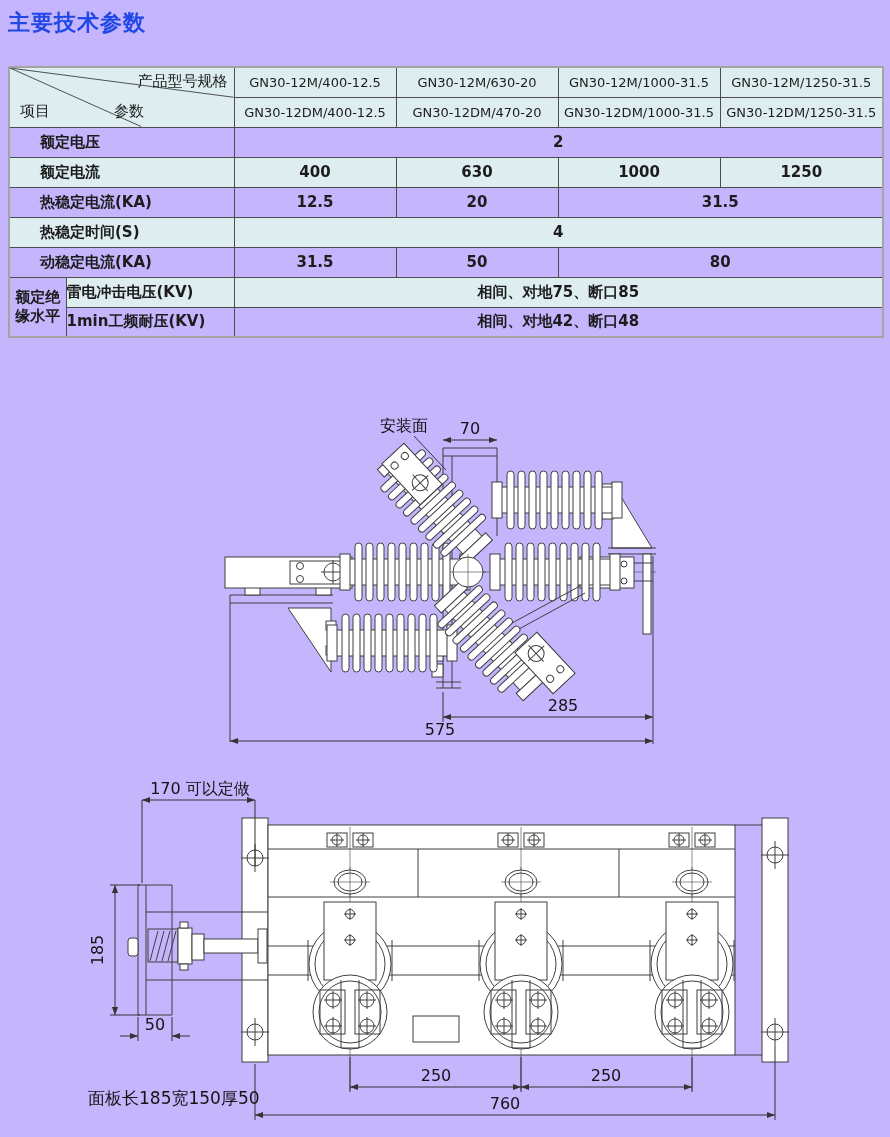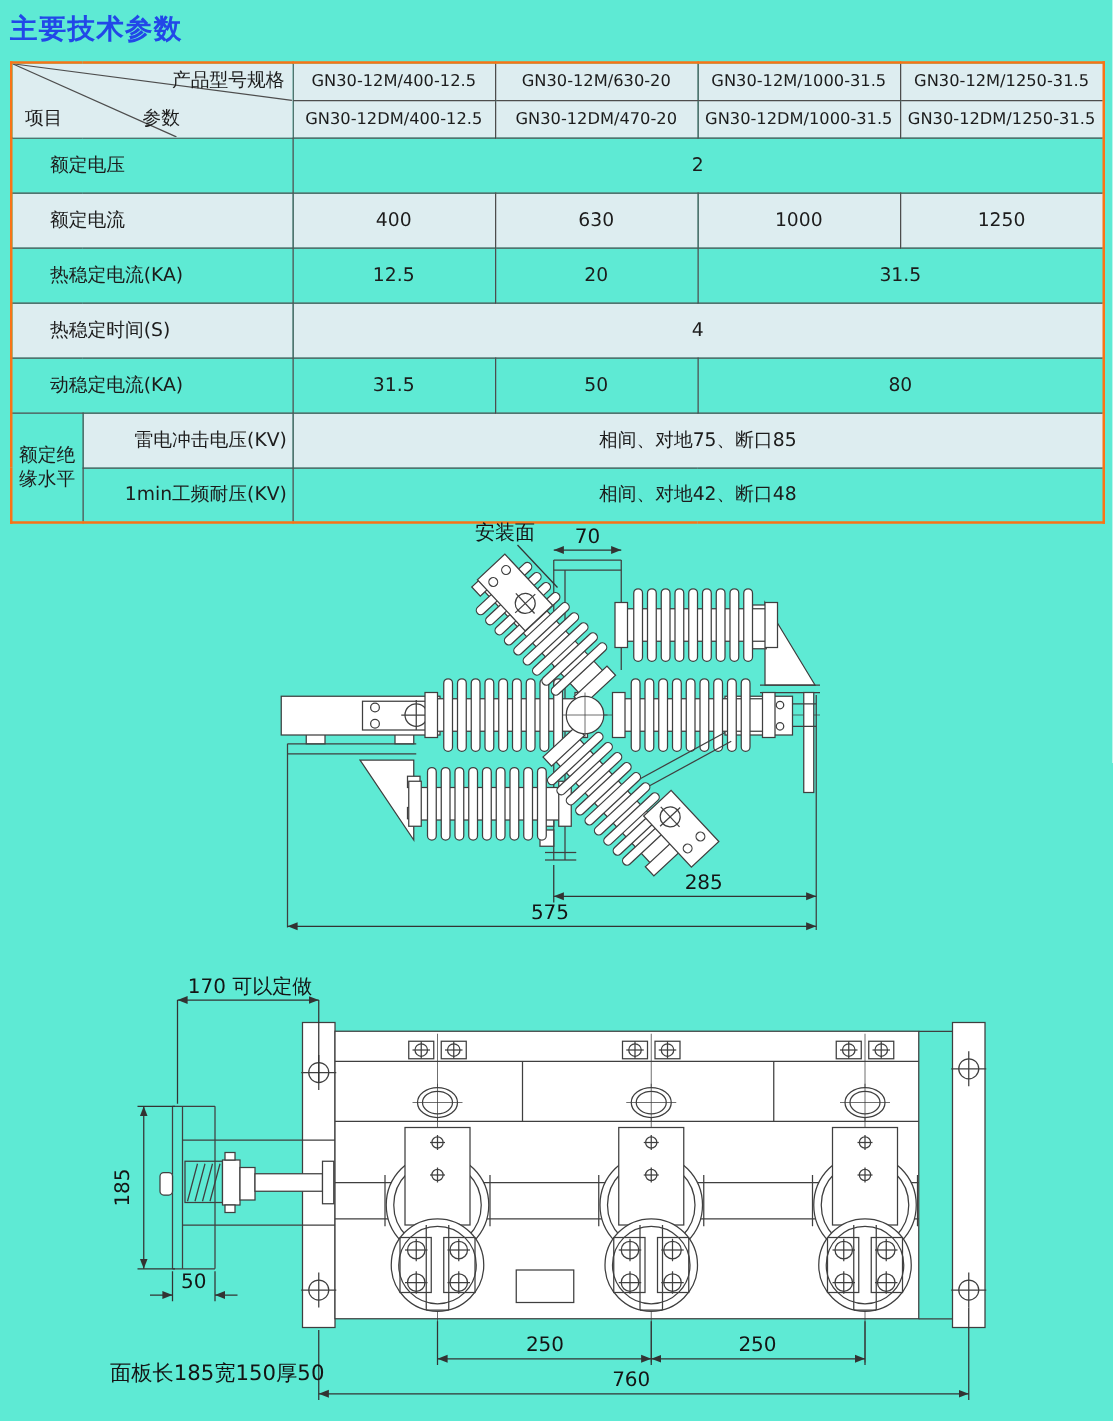--- a/index.html
+++ b/index.html
@@ -1,29 +1,29 @@
 <!DOCTYPE html>
 <html><head>
 <meta charset="utf-8">
 <style>
   html,body{margin:0;padding:0;background:#fff;}
-  #page{position:relative;width:890px;height:1137px;background:#5eead4;overflow:hidden;
+  #page{position:relative;width:890px;height:1137px;background:#c4b5fd;overflow:hidden;
         font-family:"DejaVu Sans","Liberation Sans",sans-serif;color:#222;}
   .sec-title{position:absolute;left:8px;font-size:22px;font-weight:bold;color:#2247e8;letter-spacing:1px;}
   #title1{top:8px;}
   #title2{top:390px;}
-  table.params{position:absolute;left:8px;top:49px;width:874px;border-collapse:collapse;
-               border:2px solid #f97316;table-layout:fixed;font-size:15px;color:#1c1c1c;}
+  table.params{position:absolute;left:8px;top:66px;width:874px;border-collapse:collapse;
+               border:2px solid #a3a3a3;table-layout:fixed;font-size:15px;color:#1c1c1c;}
   table.params td{border:1px solid #4d4d4d;padding:0 4px;text-align:center;vertical-align:middle;
                   overflow:hidden;white-space:nowrap;}
   table.params td.lbl{text-align:left;padding-left:30px;}
-  table.params td.sublbl{text-align:right;padding-left:12px;white-space:normal;}
+  table.params td.sublbl{text-align:left;padding-left:0;white-space:normal;}
   table.params td.grp{text-align:center;padding:2px 2px;white-space:normal;line-height:1.25;}
   table.params tr.hd{height:30px;}
-  table.params tr.bd{height:44px;}
+  table.params tr.bd{height:30px;font-weight:bold;}
   .shade{background:#ddedf0;}
   td.model{font-size:13px;padding:0 2px;}
   #corner-cell{position:relative;padding:0 !important;}
   #corner-cell svg{position:absolute;inset:0;width:100%;height:100%;}
   .corner-txt{position:absolute;font-size:15px;color:#1c1c1c;}
   #corner-tr{top:4px;right:6px;}
   #corner-bl{bottom:6px;left:10px;}
   #corner-bm{bottom:6px;left:104px;}
   svg.drawing{position:absolute;left:0;}
   #dw1{top:412px;}

